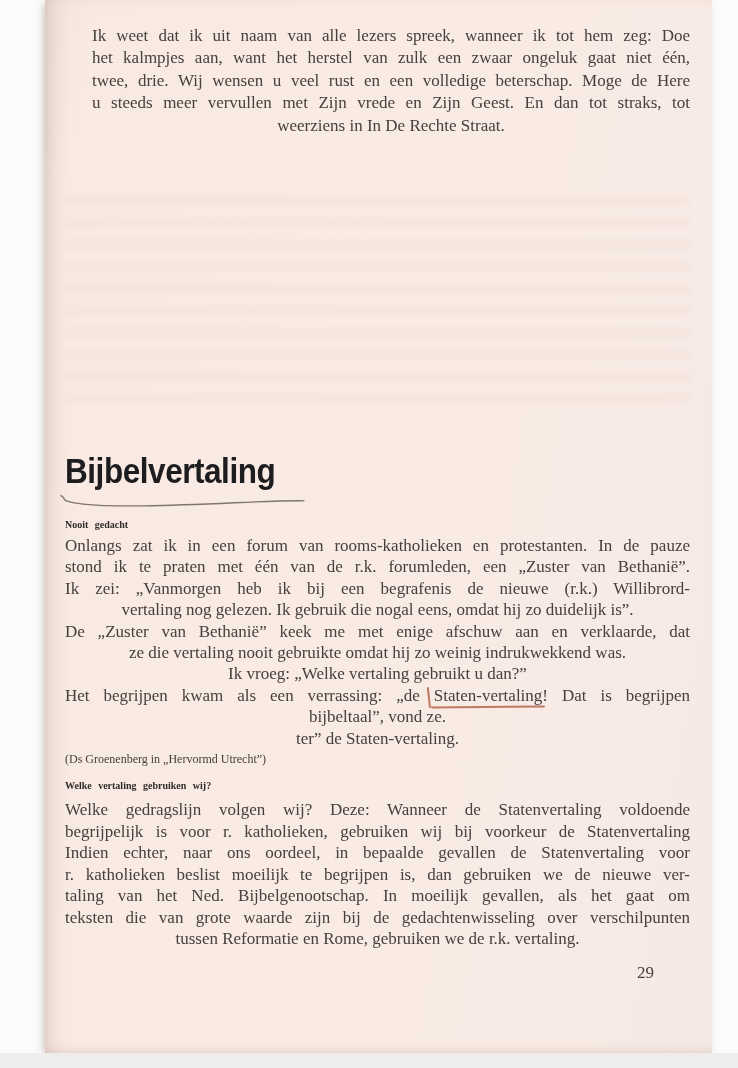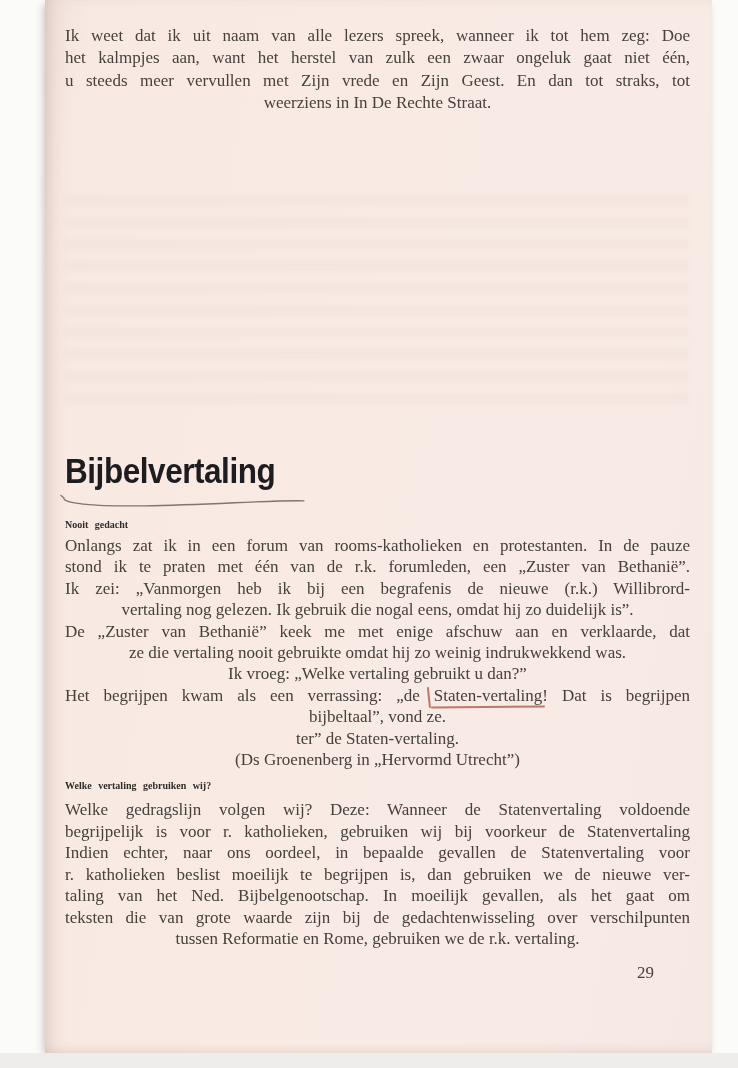--- a/index.html
+++ b/index.html
@@ -33,21 +33,21 @@
       rgba(170, 135, 125, 0.055) 0px, rgba(170, 135, 125, 0.055) 11px,
       rgba(0,0,0,0) 11px, rgba(0,0,0,0) 22px);
     filter: blur(2.5px);
     opacity: .7;
   }
 
   
   .col { position: absolute; left: 20px; width: 625px; color: #46413c; }
 
   .intro { top: 25px; }
-  .intro .tline { line-height: 22.4px; }
+  .intro .tline { line-height: 22.4px; margin-left: 27px; }
 
   .tline {
     font-size: 17px; line-height: 21.4px;
     text-align: justify; text-align-last: justify;
     white-space: normal;
   }
   .tline.last { text-align: center; text-align-last: auto; }
 
   .title {
     position: absolute; left: 20px; top: 452px; margin: 0;
@@ -60,21 +60,21 @@
   .swoosh { position: absolute; left: 13px; top: 494px; }
 
   .flow { top: 514px; }
   .subhead {
     font-weight: 700; font-size: 10px; line-height: 21px;
     padding-right: 33px;
     color: #2f2c28; word-spacing: 4px;
   }
   .subhead.second { margin-top: 5px; margin-bottom: 3px; }
   .attribution {
-    font-size: 17px; line-height: 21.4px; text-align: center; color: #46413c;
+    font-size: 12px; line-height: 21.4px; text-align: left; color: #46413c;
   }
 
   
   .red-underline { position: relative; }
   .red-underline::after {
     content: ""; position: absolute; left: -3px; right: -2px; bottom: -3px;
     height: 1.8px; background: #b5644c; border-radius: 2px;
     transform: rotate(-0.5deg); opacity: .85;
   }
   .red-underline::before {
@@ -94,20 +94,21 @@
 <div class="stage">
 
   <div class="paper">
 
     <div class="ghost"></div>
 
     <div class="col intro">
         <div>
           <div class="tline">Ik weet dat ik uit naam van alle lezers spreek, wanneer ik tot hem zeg: Doe</div>
           <div class="tline">het kalmpjes aan, want het herstel van zulk een zwaar ongeluk gaat niet één,</div>
+          <div class="tline">twee, drie. Wij wensen u veel rust en een volledige beterschap. Moge de Here</div>
           <div class="tline">u steeds meer vervullen met Zijn vrede en Zijn Geest. En dan tot straks, tot</div>
           <div class="tline last">weerziens in In De Rechte Straat.</div>
         </div>
       </div>
 
     <h1 class="title">Bijbelvertaling</h1>
 
     <svg class="swoosh" width="250" height="16" viewBox="0 0 250 16">
       <path d="M6 4 L3 1.5 M6 4 C 4 9, 32 12.5, 86 11.8 C 152 11, 212 6, 246 6.8" fill="none" stroke="#7d766c" stroke-width="1.3" stroke-linecap="round"></path>
     </svg>

